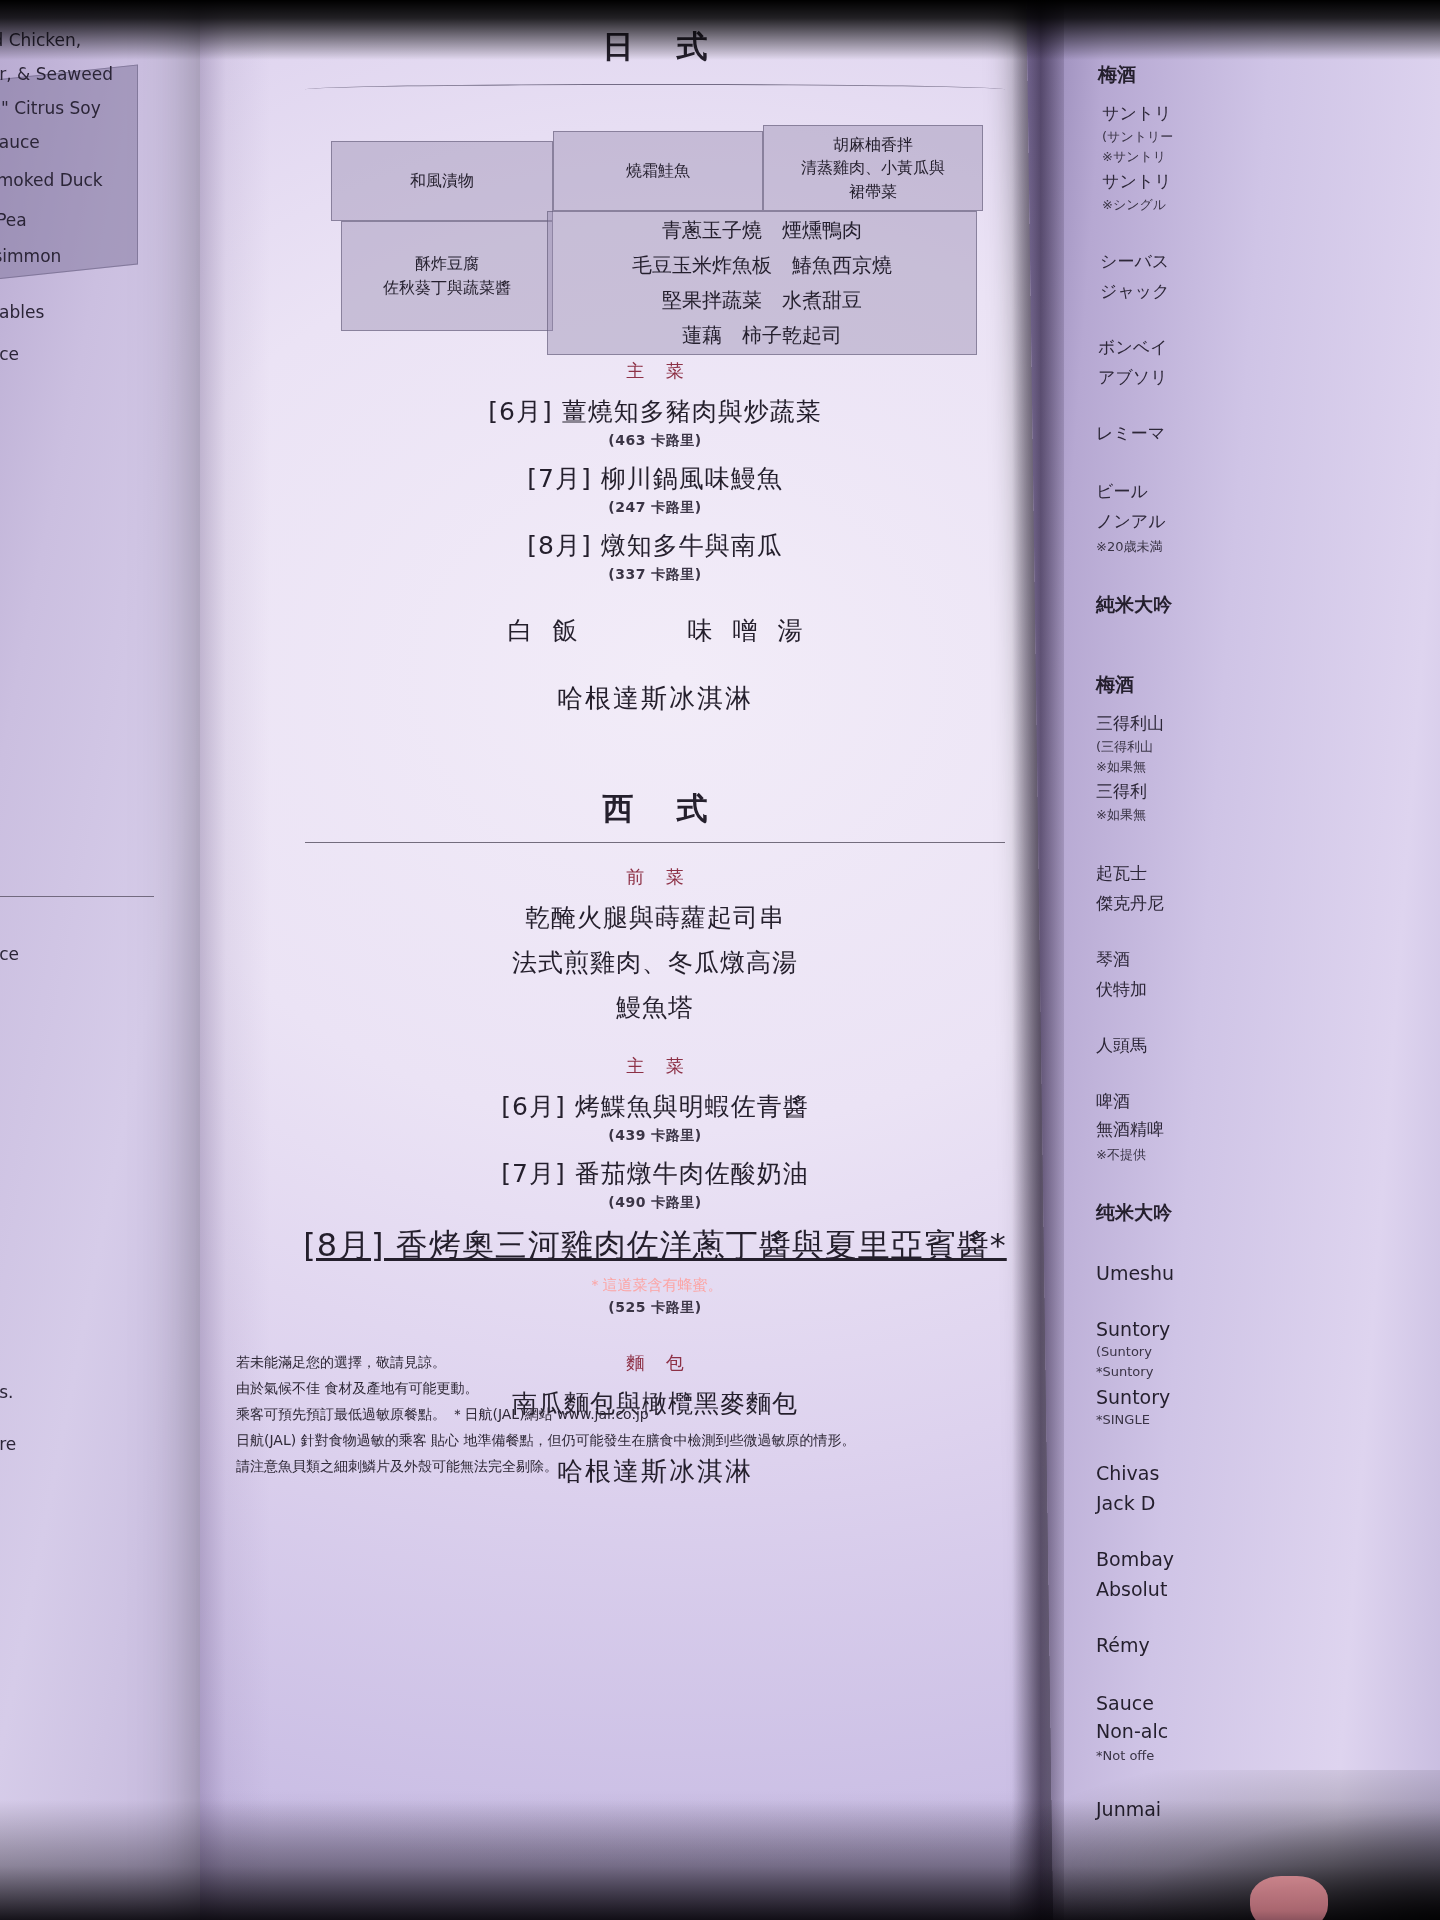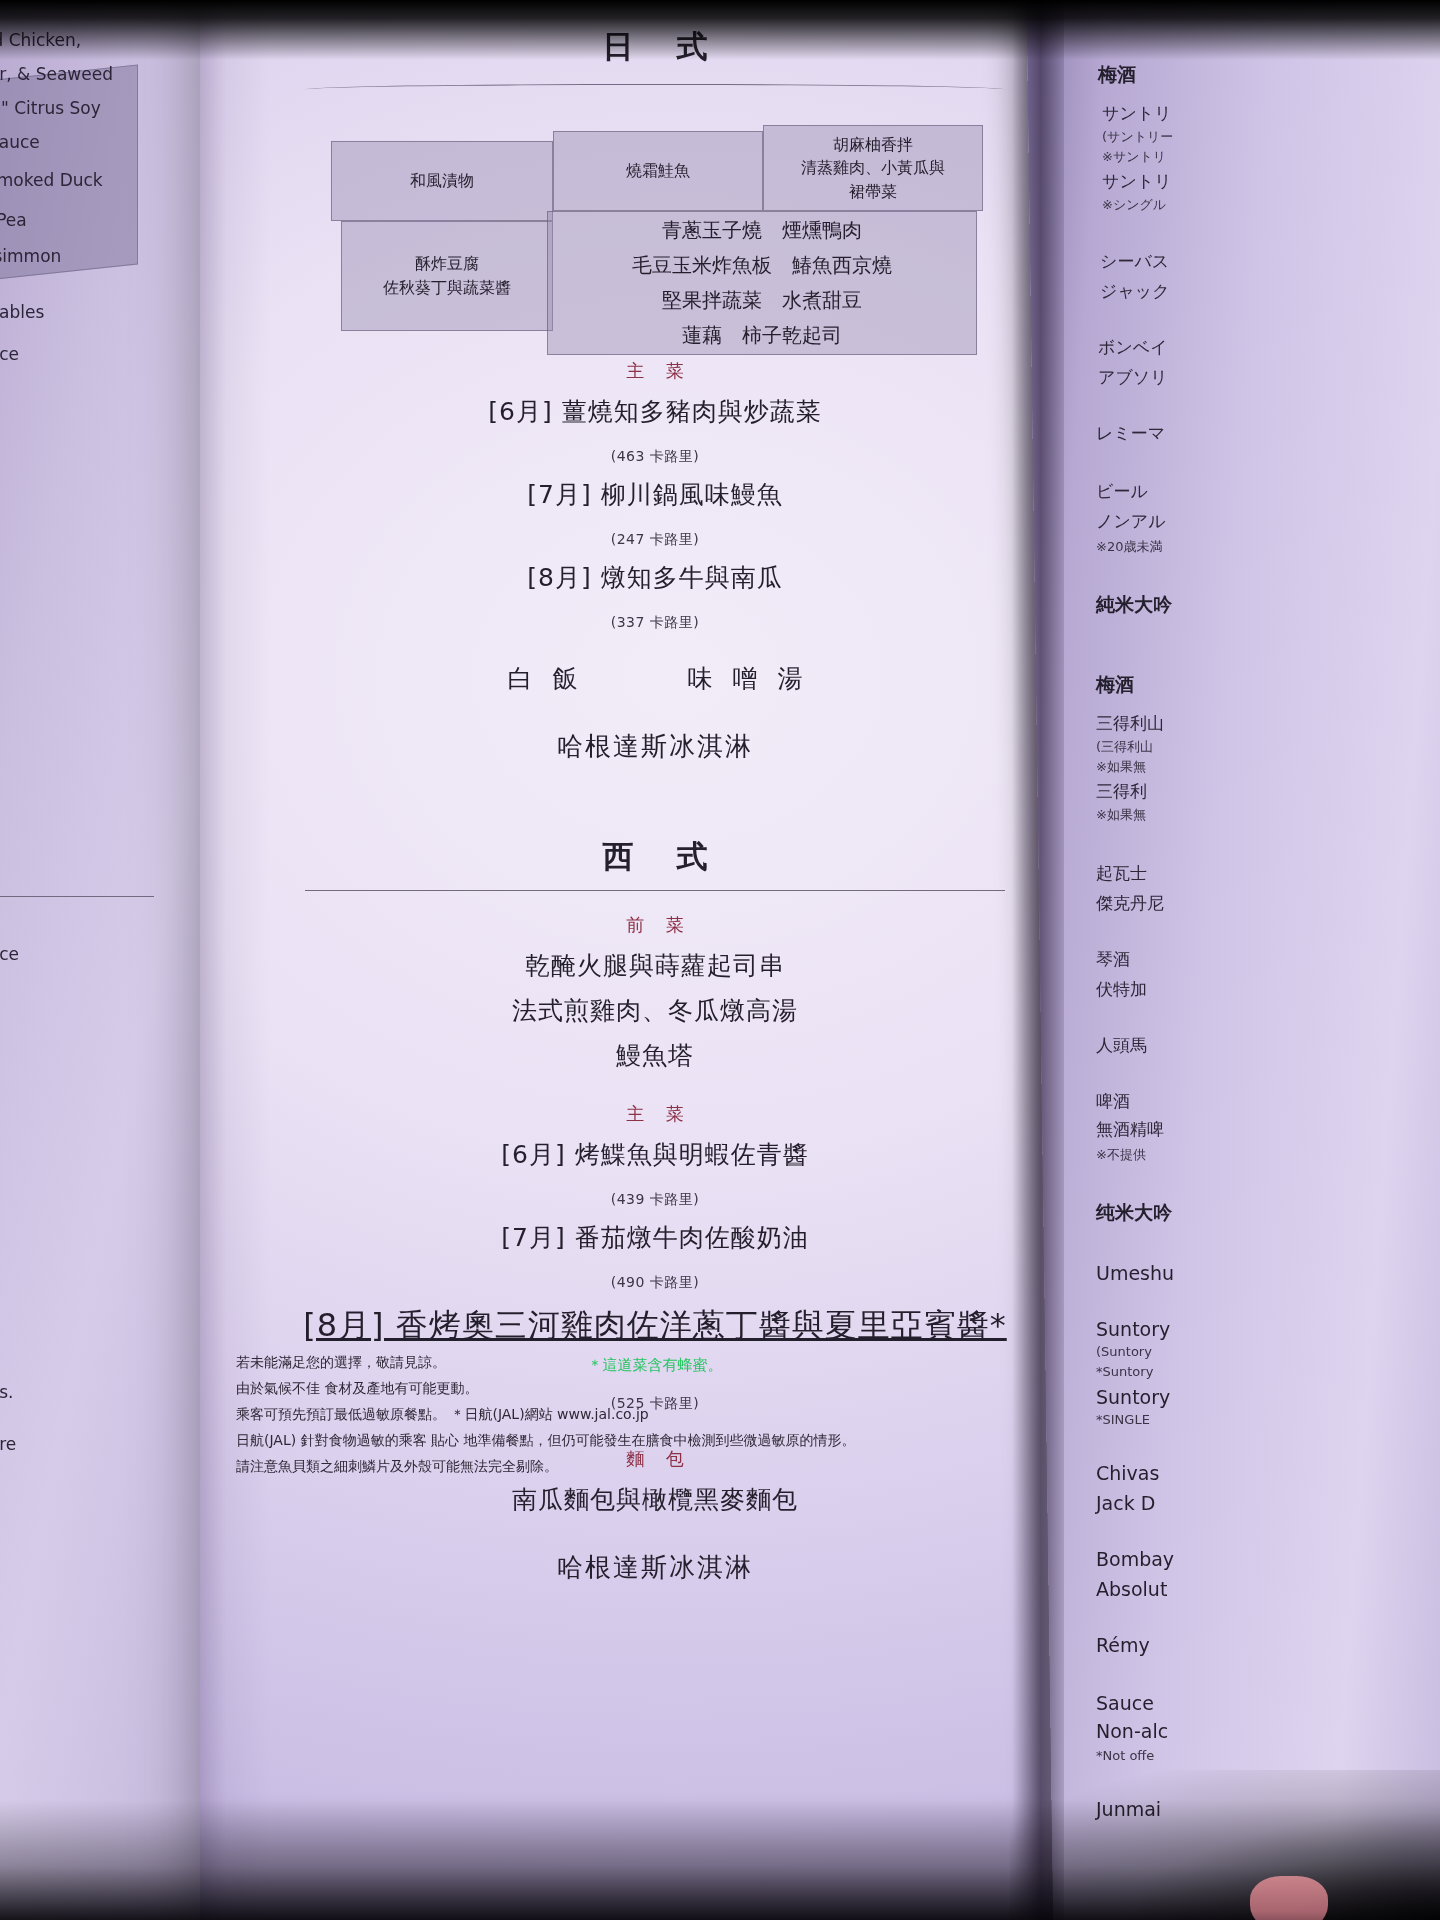--- a/index.html
+++ b/index.html
@@ -169,27 +169,28 @@
     font-size: 25px;
     color: #241f2c;
     margin-top: 12px;
     letter-spacing: 1px;
   }
   .dish-lg { font-size: 32px; text-decoration: underline; }
   .cal {
     text-align: center;
     font-size: 14px;
     color: #3b3546;
-    margin-top: 20px;
+    margin-top: 4px;
     letter-spacing: .5px;
+    font-weight: bold;
   }
   .note-star {
     text-align: center;
     font-size: 15px;
-    color: #22c55e;
+    color: #fca5a5;
     margin-top: 8px;
   }
   .plain-row {
     text-align: center;
     font-size: 25px;
     color: #241f2c;
     margin-top: 30px;
     letter-spacing: 20px;
     text-indent: 20px;
   }

